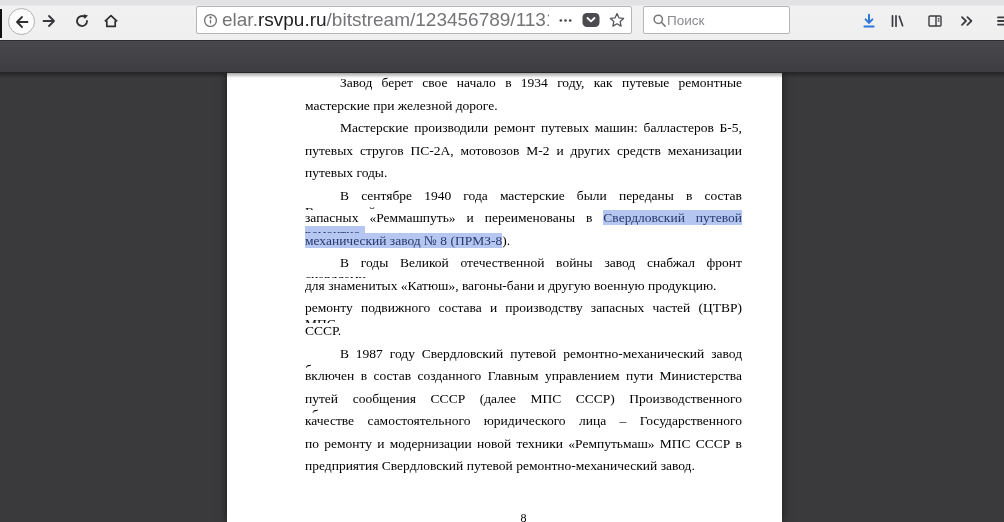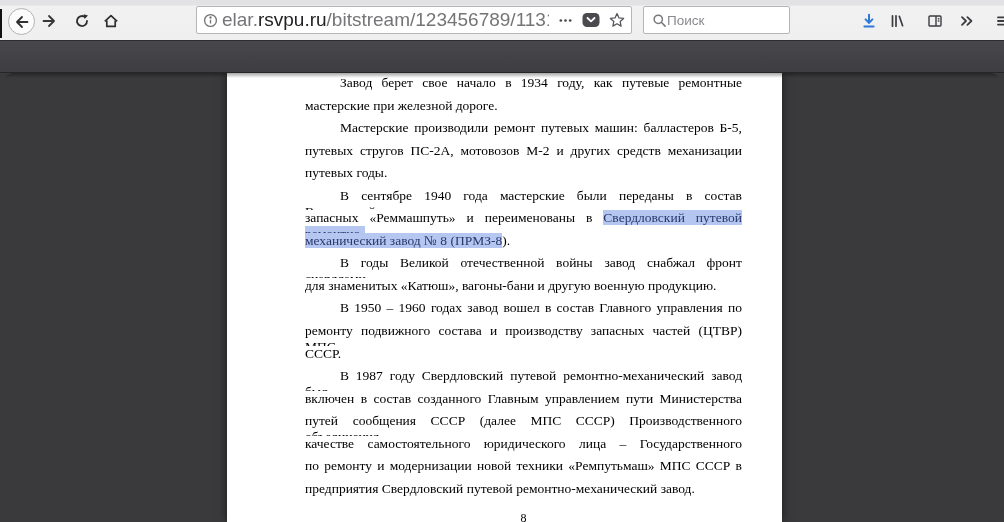--- a/index.html
+++ b/index.html
@@ -45,21 +45,21 @@
   .zoom-select { position:absolute; left:463px; top:45px; width:175px; height:23px;
     background:#4c4c52; border:1px solid #29292c; border-radius:2px; cursor:pointer;
     color:#f0f0f0; font-size:13px; line-height:21px; padding-left:12px;
     box-shadow:inset 0 1px 1px rgba(0,0,0,.25); }
   .zoom-spinner { position:absolute; left:143px; top:4px; }
   .green-dot { position:absolute; left:23px; top:42px; width:9px; height:9px;
     border-radius:50%; background:#4ed04e; }
 
   
   .viewer { position:absolute; left:0; top:73px; width:1004px; height:449px;
-    background:#3a3a3c; overflow:hidden;border-radius:15px; }
+    background:#3a3a3c; overflow:hidden; }
   .viewer::before { content:""; position:absolute; left:0; top:0; width:100%; height:5px;
     background:linear-gradient(rgba(0,0,0,.35),rgba(0,0,0,0)); z-index:3; }
   .page { position:absolute; left:227px; top:0; width:555px; height:449px;
     background:#fff; box-shadow:0 0 9px rgba(0,0,0,.55); }
   .text-layer { position:absolute; left:0; top:0; width:555px; height:449px;
     padding:2px 40px 0 78px; font-family:"Liberation Serif","DejaVu Serif",serif;
     font-size:13.5px; color:#000; }
   .line { height:22.55px; overflow:hidden; text-align:left; }
   .line.just { text-align:justify; text-align-last:justify; }
   .line.indent { text-indent:35px; }
@@ -313,21 +313,20 @@
         <div class="line indent just"><span>Завод берет свое начало в 1934 году, как путевые ремонтные</span></div>
         <div class="line"><span>мастерские при железной дороге.</span></div>
         <div class="line indent just"><span>Мастерские производили ремонт путевых машин: балластеров Б-5,</span></div>
         <div class="line just"><span>путевых стругов ПС-2А, мотовозов М-2 и других средств механизации</span></div>
         <div class="line"><span>путевых годы.</span></div>
         <div class="line indent just"><span>В сентябре 1940 года мастерские были переданы в состав Всесоюзной</span></div>
         <div class="line just"><span>запасных «Реммашпуть» и переименованы в </span><span class="hl">Свердловский путевой ремонтно-</span></div>
         <div class="line"><span class="hl">механический завод № 8 (ПРМЗ-8</span><span>).</span></div>
         <div class="line indent just"><span>В годы Великой отечественной войны завод снабжал фронт снарядами</span></div>
         <div class="line"><span>для знаменитых «Катюш», вагоны-бани и другую военную продукцию.</span></div>
-        <div class="line indent just"><span>В 1950 – 1960 годах завод вошел в состав Главного управления по</span></div>
         <div class="line just"><span>ремонту подвижного состава и производству запасных частей (ЦТВР) МПС</span></div>
         <div class="line"><span>СССР.</span></div>
         <div class="line indent just"><span>В 1987 году Свердловский путевой ремонтно-механический завод был</span></div>
         <div class="line just"><span>включен в состав созданного Главным управлением пути Министерства</span></div>
         <div class="line just"><span>путей сообщения СССР (далее МПС СССР) Производственного объединения</span></div>
         <div class="line just"><span>качестве самостоятельного юридического лица – Государственного</span></div>
         <div class="line just"><span>по ремонту и модернизации новой техники «Ремпутьмаш» МПС СССР в</span></div>
         <div class="line"><span>предприятия Свердловский путевой ремонтно-механический завод.</span></div>
       </div>
     <div class="page-footer">8</div>

